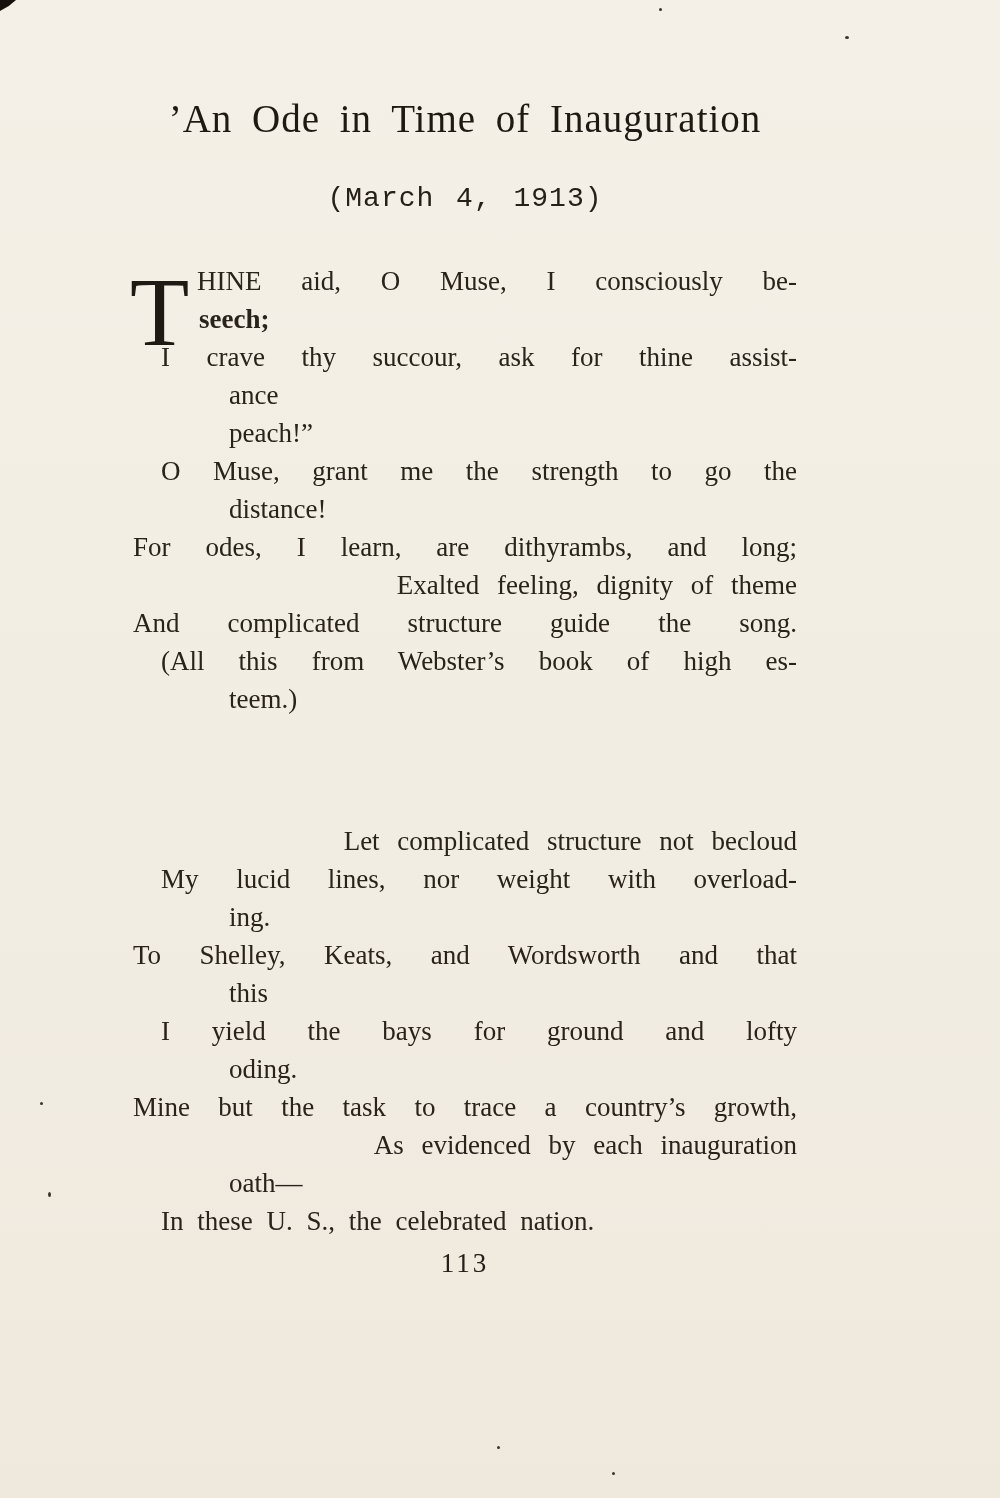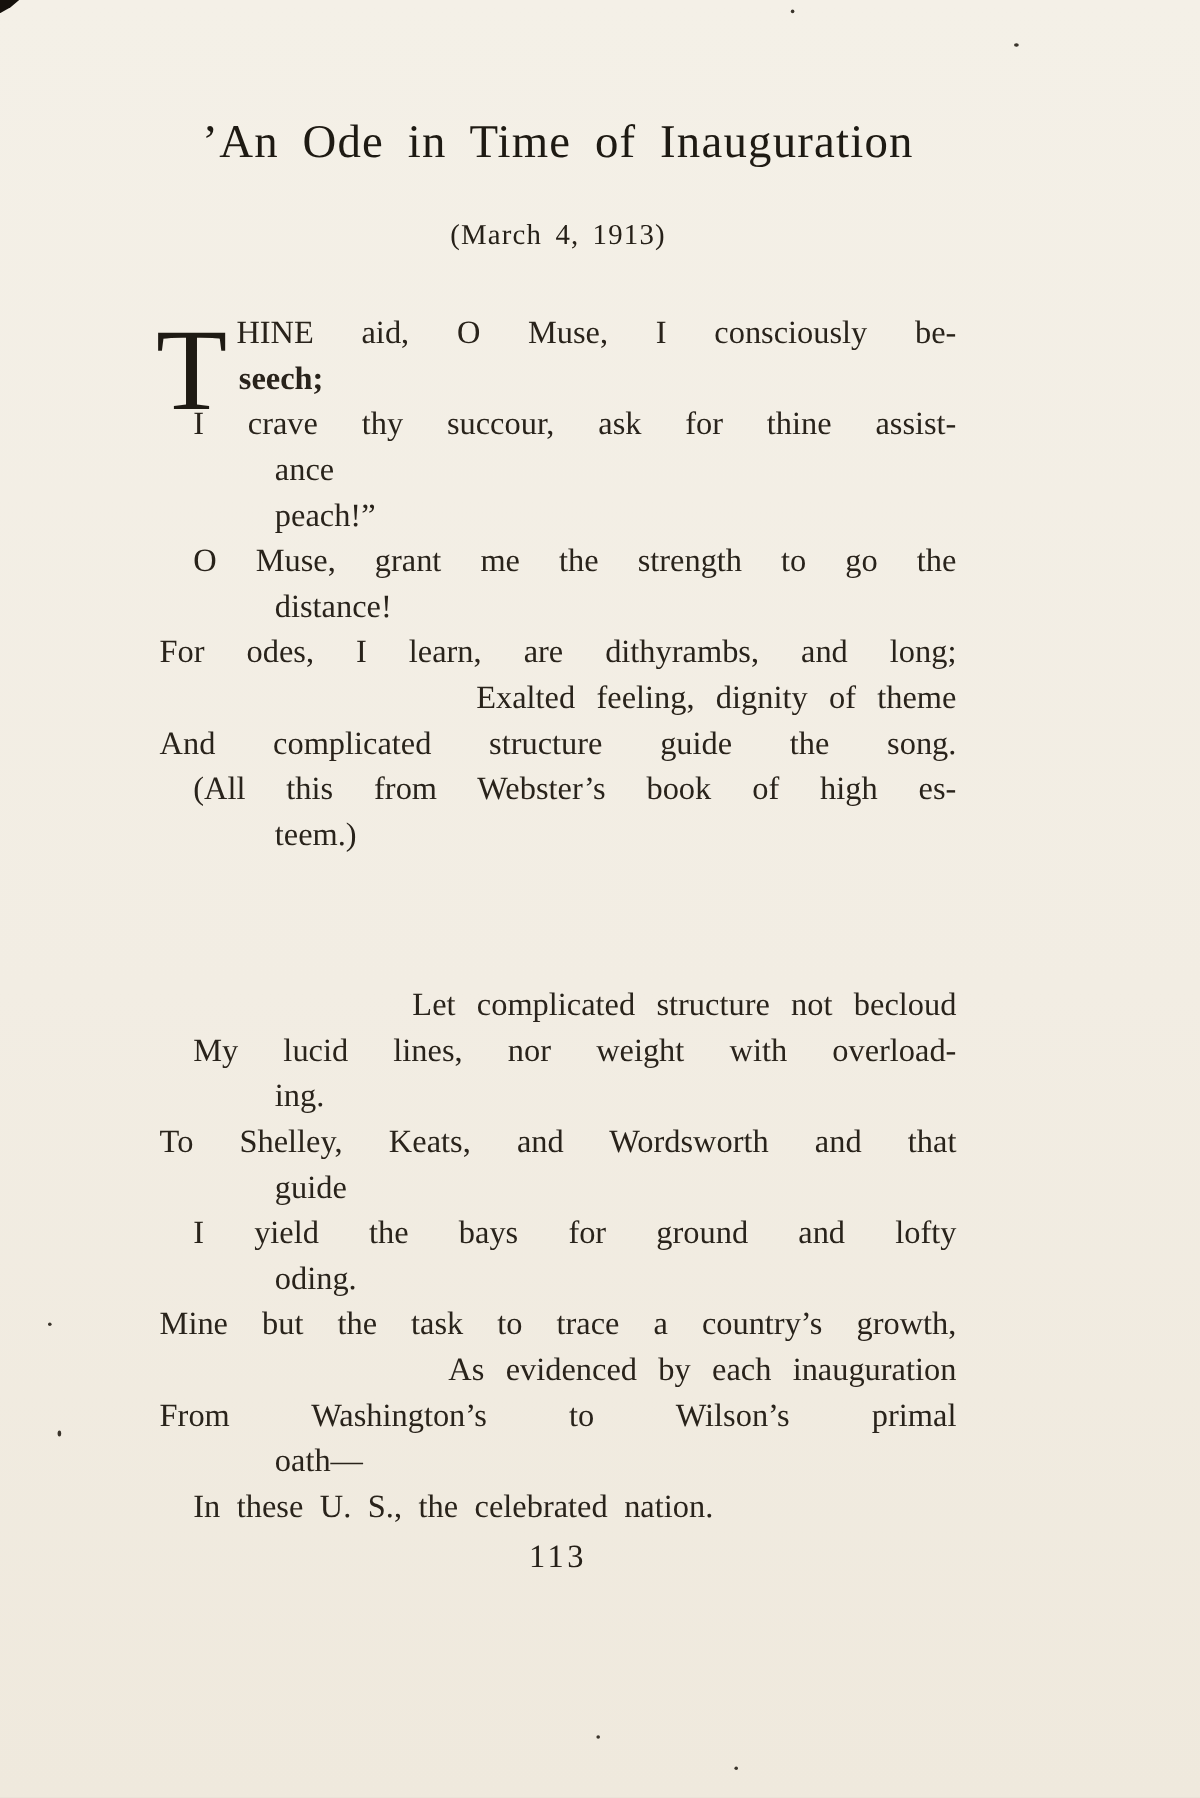--- a/index.html
+++ b/index.html
@@ -25,24 +25,25 @@
   .title {
     font-size: 39px;
     letter-spacing: 1px;
     word-spacing: 9px;
     text-align: center;
     white-space: nowrap;
     color: #1e1a13;
   }
   .subtitle {
     margin-top: 42px;
-    font-size: 24px;
+    font-size: 28px;
     letter-spacing: 1px;
     word-spacing: 4px;
     text-align: center;
+    font-family: Liberation Mono, monospace;
   }
   .stanza {
     position: relative;
     font-size: 27px;
     line-height: 38px;
     color: #29231b;
   }
   .stanza-1 { margin-top: 48px; }
   .stanza-2 { margin-top: 104px; }
   .line { word-spacing: 4px; }
@@ -127,30 +128,29 @@
     </div>
 
     <div class="stanza stanza-2">
 
       <div class="line ws2">Let complicated structure not becloud</div>
 
       <div class="line ind1 full">My lucid lines, nor weight with overload-</div>
       <div class="line cont">ing.</div>
 
       <div class="line full">To Shelley, Keats, and Wordsworth and that</div>
-      <div class="line cont">guide</div>
+      <div class="line cont">this</div>
 
       <div class="line ind1 full">I yield the bays for ground and lofty</div>
       <div class="line cont">oding.</div>
 
       <div class="line full">Mine but the task to trace a country’s growth,</div>
 
       <div class="line ind1 ws2">As evidenced by each inauguration</div>
 
-      <div class="line full">From Washington’s to Wilson’s primal</div>
       <div class="line cont">oath—</div>
 
       <div class="line ind1 ws1">In these U. S., the celebrated nation.</div>
     </div>
 
     <div class="page-number">113</div>
 
   </div>
 </div>
 

